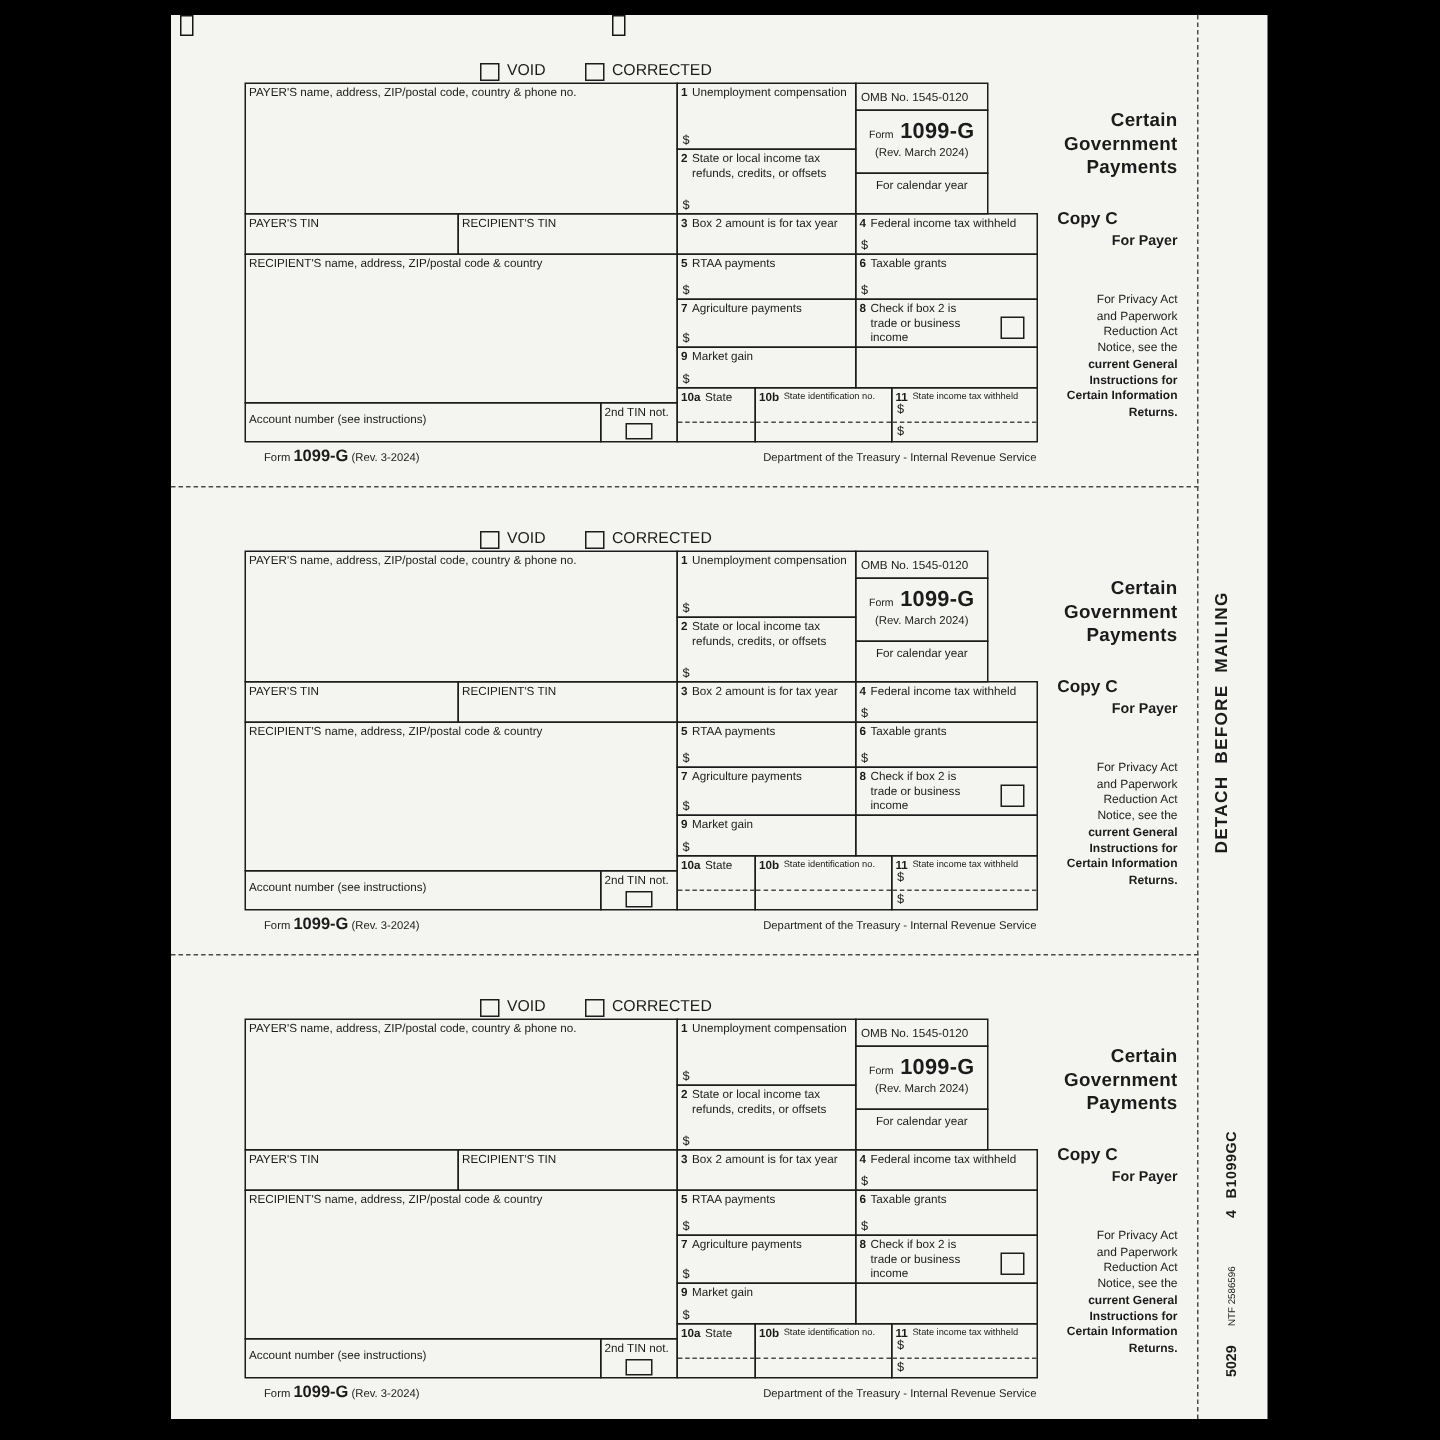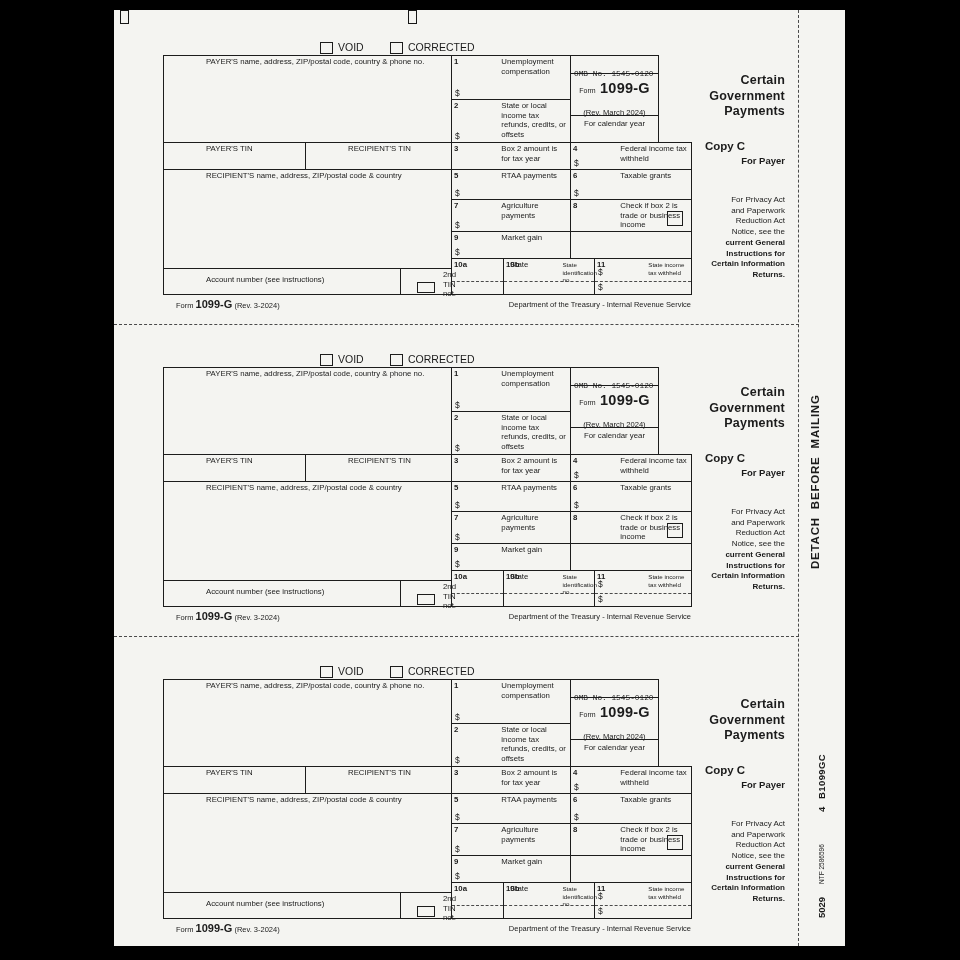--- a/index.html
+++ b/index.html
@@ -8,34 +8,34 @@
     font-family:"Liberation Sans", sans-serif; color:#1b1b1b;
     position:relative; overflow:hidden;
   }
   .page { position:absolute; left:114px; top:10px; width:731px; height:936px; background:#f4f4f1; }
   .regmark { position:absolute; top:0; width:9px; height:14px; border:1.5px solid #161616;
              background:#f4f4f1; box-sizing:border-box; }
   .form-slot { position:absolute; left:0; width:731px; height:282px; }
   .form-copy { position:relative; width:100%; height:100%; }
   .abs { position:absolute; }
   .cell { position:absolute; border:1px solid #1c1c1c; box-sizing:border-box; padding:1px 2px; background:transparent; }
-  .lbl { font-size:7.8px; line-height:1.24;margin-left:40px; }
+  .lbl { font-size:7.8px; line-height:1.24; }
   .flbl { display:flex; gap:3px; align-items:flex-start; }
   .num { font-weight:700; font-size:7.8px; flex:none; }
   .small { font-size:6.2px; }
   .dollar { position:absolute; left:3px; bottom:1px; font-size:8.5px; }
   .cb { position:absolute; border:1.2px solid #1c1c1c; box-sizing:border-box; }
   .dashline { position:absolute; left:0; right:0; border-top:1px dashed #4a4a4a; height:0; }
   .voidrow { position:absolute; top:0; height:14px; font-size:10.5px; }
   .voidlabel { position:absolute; top:0; }
-  .ombno { font-size:7.8px; padding-top:14px; padding-left:3px;font-family:Liberation Mono, monospace; }
+  .ombno { font-size:7.8px; padding-top:4px; padding-left:3px; }
   .ombform { text-align:center; padding-top:5px; }
   .form-word { font-size:7px; }
   .form-no { font-size:14.5px; font-weight:700; letter-spacing:0.2px; }
-  .rev { text-align:center; font-size:7.6px; margin-top:11px; }
+  .rev { text-align:center; font-size:7.6px; margin-top:0; }
   .cal { text-align:center; font-size:7.8px; padding-top:3px; }
   .title { position:absolute; left:551px; width:120px; text-align:right;
            font-size:12.5px; font-weight:700; line-height:15.5px; letter-spacing:0.2px; }
   .title span { display:block; }
   .copyc { position:absolute; left:551px; width:120px; text-align:center; font-size:11.5px; font-weight:700; }
   .forpayer { position:absolute; left:551px; width:120px; text-align:right; font-size:9.5px; font-weight:700; }
   .privacy { position:absolute; left:551px; width:120px; text-align:right; font-size:8px; line-height:10.7px; }
   .privacy span { display:block; }
   .privacy .b { font-weight:700; }
   .footer-left { position:absolute; left:62px; font-size:7.5px; }

